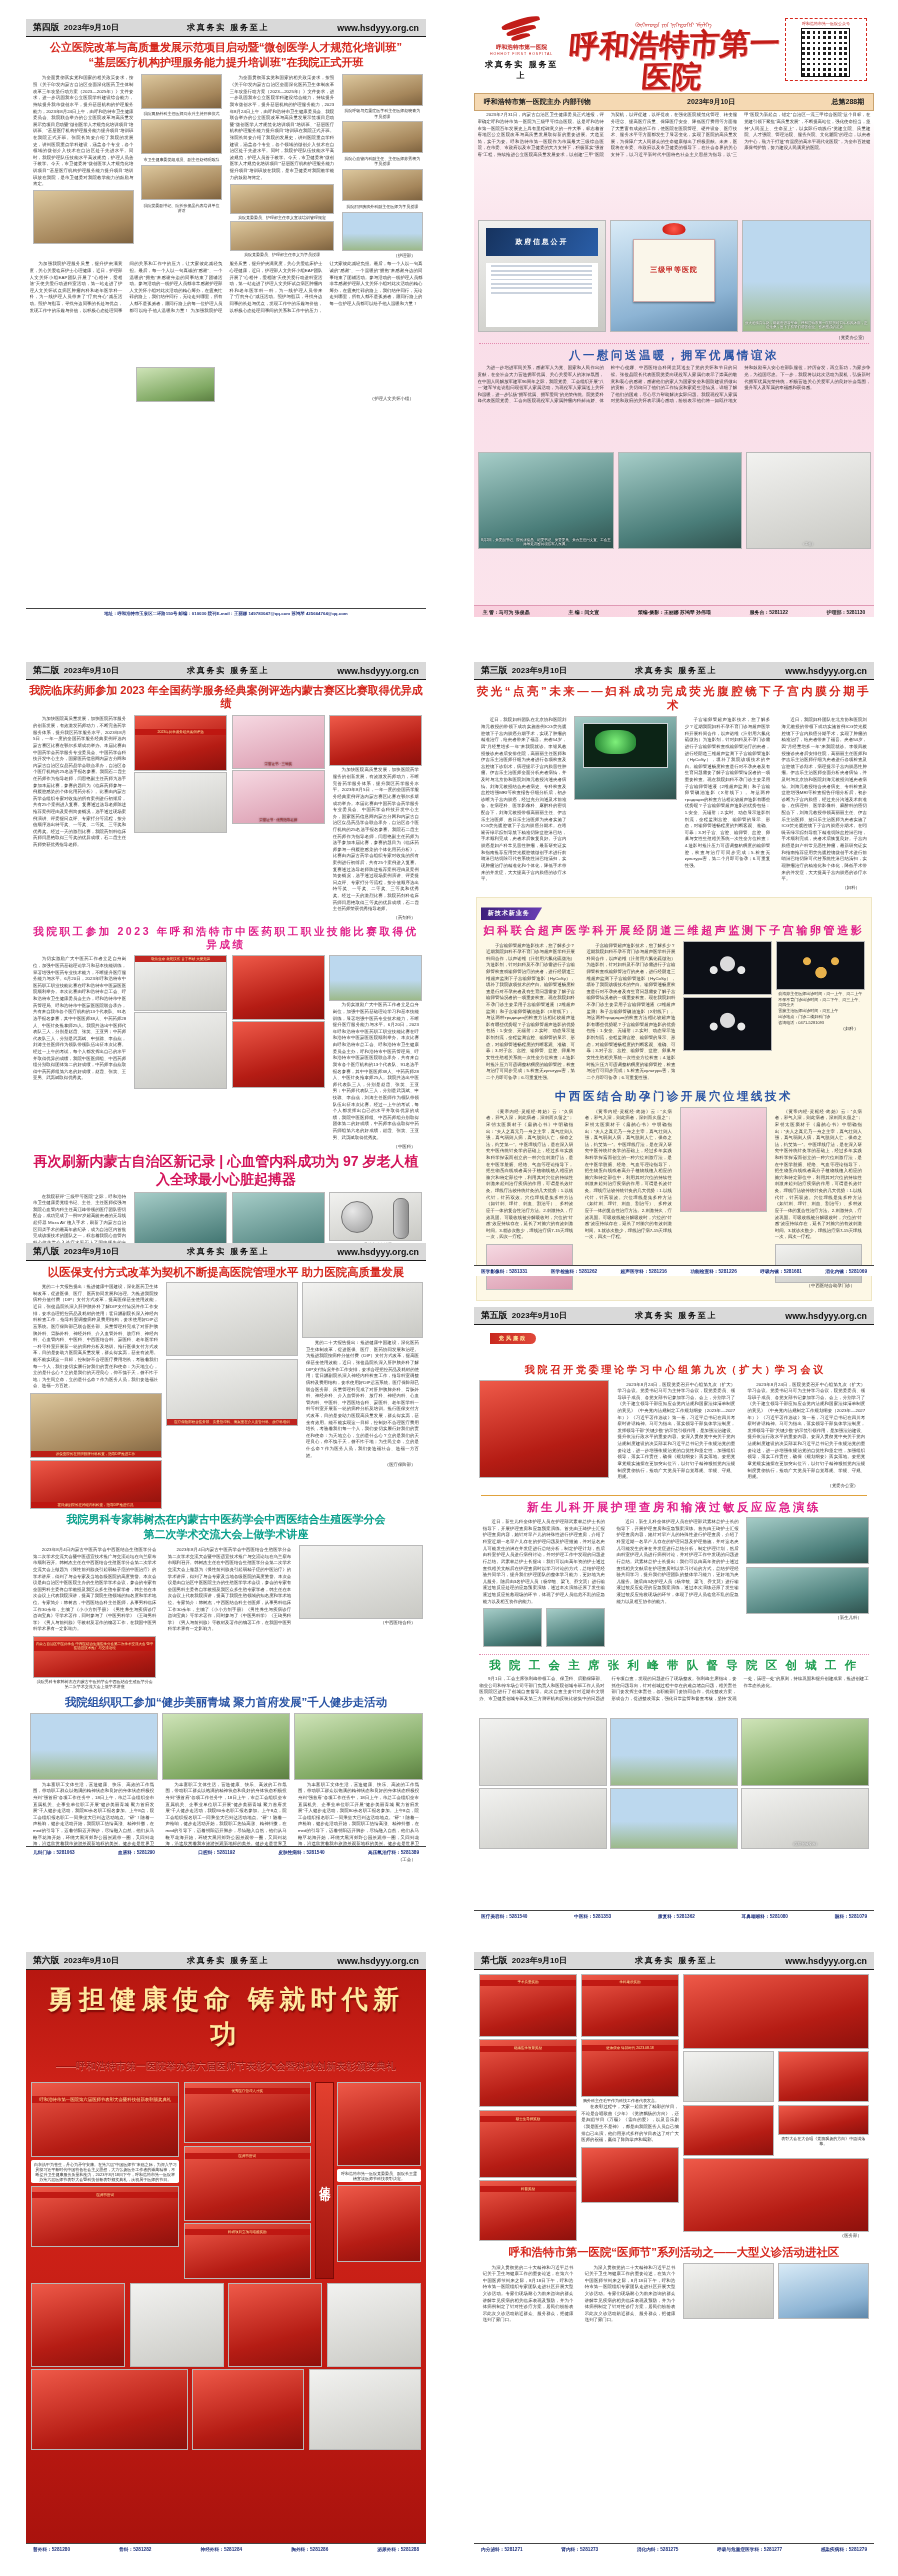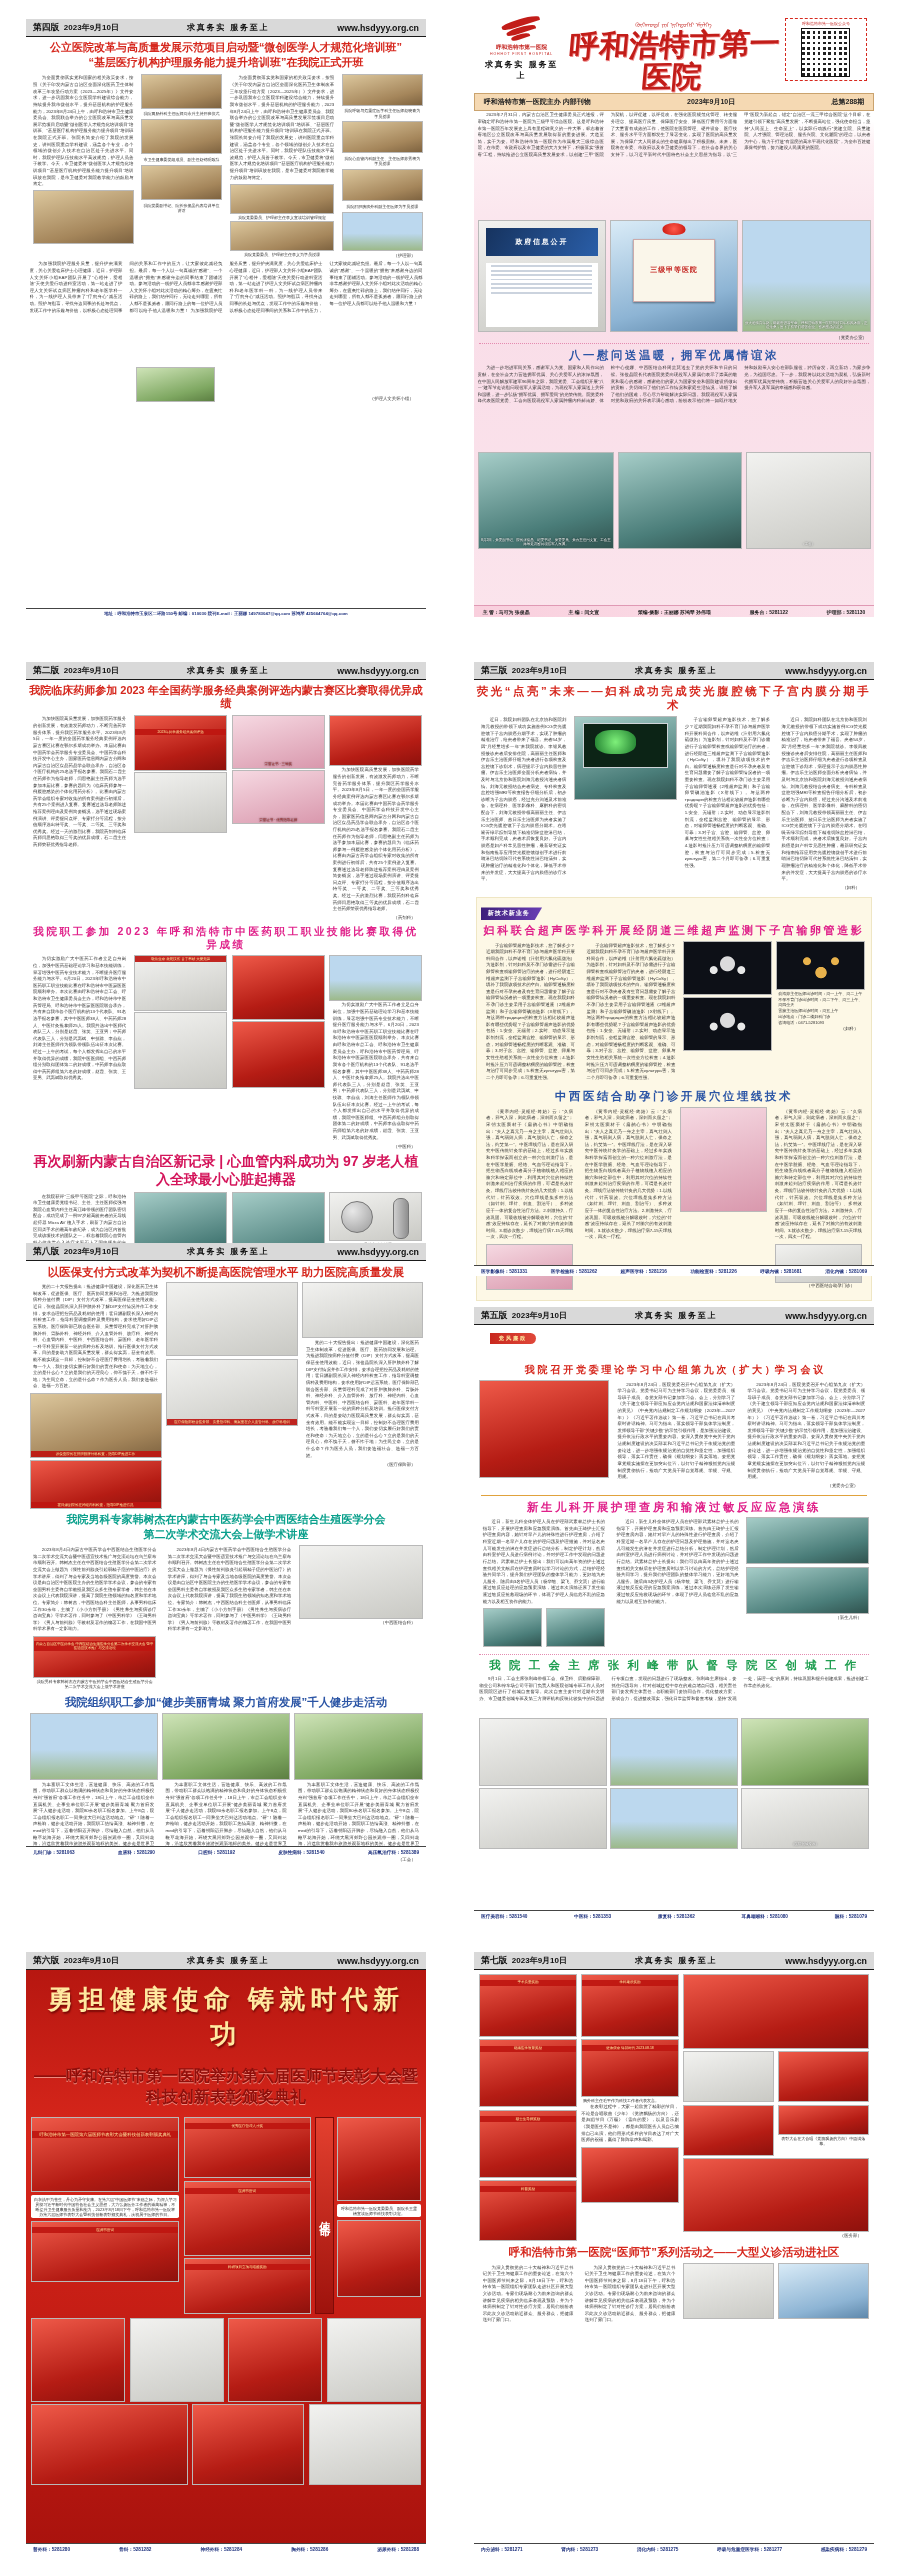--- a/index.html
+++ b/index.html
@@ -67,21 +67,21 @@
   .banner1{margin:5.3px 5.3px 1.8px 5.3px;background:linear-gradient(100deg,#e8f1fa 0%,#f7d9e6 35%,#f6c9d8 70%,#f3b9cd 100%);border-radius:2.6px;padding:8.8px 7px 7px 7px;position:relative;overflow:hidden;}
   .banner1 .petal{position:absolute;background:#ec6b8e;border-radius:60% 0 60% 0;opacity:.55;}
   .bt1{color:#d6281e;font-size:14px;font-weight:bold;text-align:center;letter-spacing:1.8px;}
   .bt2{color:#d6281e;font-size:13px;font-weight:bold;text-align:right;margin-top:3.5px;padding-right:8.8px;}
   .dotline{border-top:1.8px dotted #e58bb0;margin:3.5px 5.3px;}
   .pinkfoot{position:absolute;left:0;right:0;bottom:0;display:flex;justify-content:space-between;padding:2.6px 8.8px;font-size:4.9px;font-weight:bold;color:#222;background:linear-gradient(90deg,#f9cfdd,#fbe3ec);border-top:0.9px solid #e099b4;}
   
   .redpage{background:linear-gradient(180deg,#b3150f,#d7261b 30%,#c01b13 70%,#a8120d);}
   .p6banner{padding:12.3px 7px 5.3px 7px;text-align:center;}
   .p6t{color:#ffe9a0;font-size:26px;font-weight:bold;letter-spacing:5.3px;text-shadow:0.9px 1.8px 1.8px #7a0a06;}
-  .p6s{color:#8f0f0b;font-size:16px;font-weight:bold;margin-top:14px;text-shadow:0 0.9px 0 #f08a7e;}
+  .p6s{color:#8f0f0b;font-size:10px;font-weight:normal;margin-top:7px;text-shadow:0 0.9px 0 #f08a7e;}
   .whitecap{background:#fff;border-radius:1.8px;padding:1.8px 2.6px;font-size:4px;color:#333;text-align:center;}
   .vstrip{background:linear-gradient(180deg,#e4402f,#9e120c);color:#fff;font-size:11.4px;font-weight:bold;writing-mode:vertical-rl;text-align:center;letter-spacing:3.5px;border:0.9px solid #7d0b07;padding:3.5px 0.9px;}
   .ribbon{display:inline-block;background:linear-gradient(90deg,#c8281e,#e0483a);color:#ffe9a0;font-size:5.3px;font-weight:bold;padding:1.8px 8.8px;border-radius:0 7px 7px 0;letter-spacing:1.8px;}
   .newtech{display:inline-block;background:linear-gradient(100deg,#3d1f7a,#6a3fb5);color:#fff;font-size:6.1px;font-weight:bold;padding:1.8px 12.3px 1.8px 7px;clip-path:polygon(0 0,100% 0,88% 100%,0 100%);letter-spacing:0.9px;}
   .tintY{background:#fdf8e6;border:0.9px solid #efe6c4;}
   .plaque{position:absolute;top:16%;left:18%;right:18%;bottom:26%;background:#faf6ea;border:0.9px solid #caa;box-shadow:0 0.9px 1.8px rgba(0,0,0,.4);display:flex;align-items:center;justify-content:center;}
   .plaque span{color:#c21d19;font-family:"DejaVu Serif","Liberation Serif",serif;font-weight:bold;font-size:7px;letter-spacing:0.9px;}
   .bow{position:absolute;top:2%;left:50%;transform:translateX(-50%);width:23px;height:12.3px;background:radial-gradient(circle at 50% 50%,#ff5a4d,#c8140c);border-radius:50% 50% 40% 40%;}
   .govt{position:absolute;top:6%;left:6%;right:6%;height:26%;background:linear-gradient(120deg,#16335f,#2a5ea8);display:flex;align-items:center;justify-content:center;color:#fff;font-weight:bold;font-size:7px;letter-spacing:1.8px;}
   .docbody{position:absolute;top:38%;left:6%;right:6%;bottom:4%;background:#fff;}

